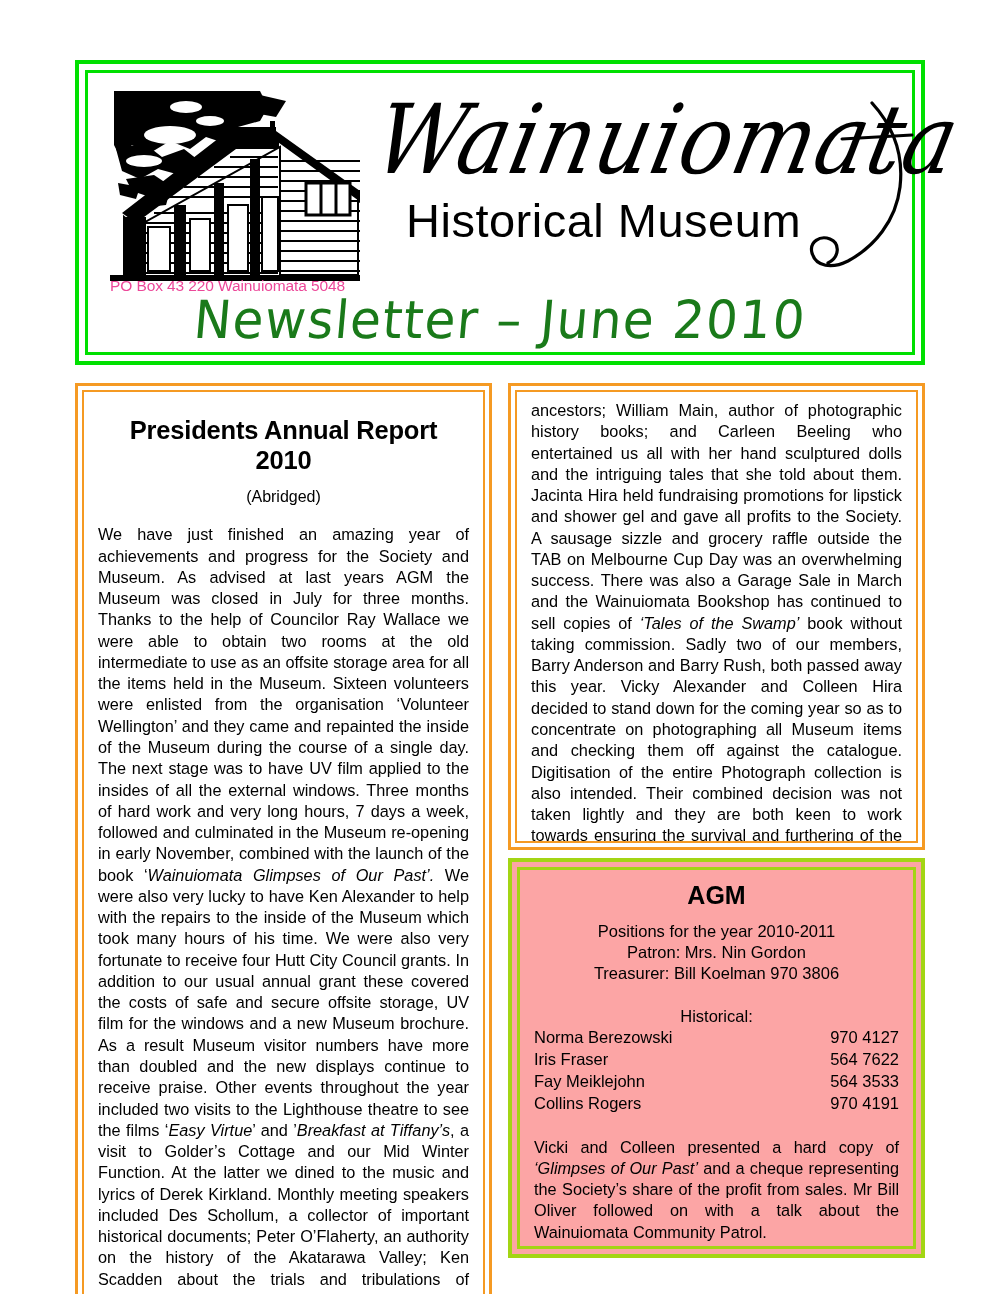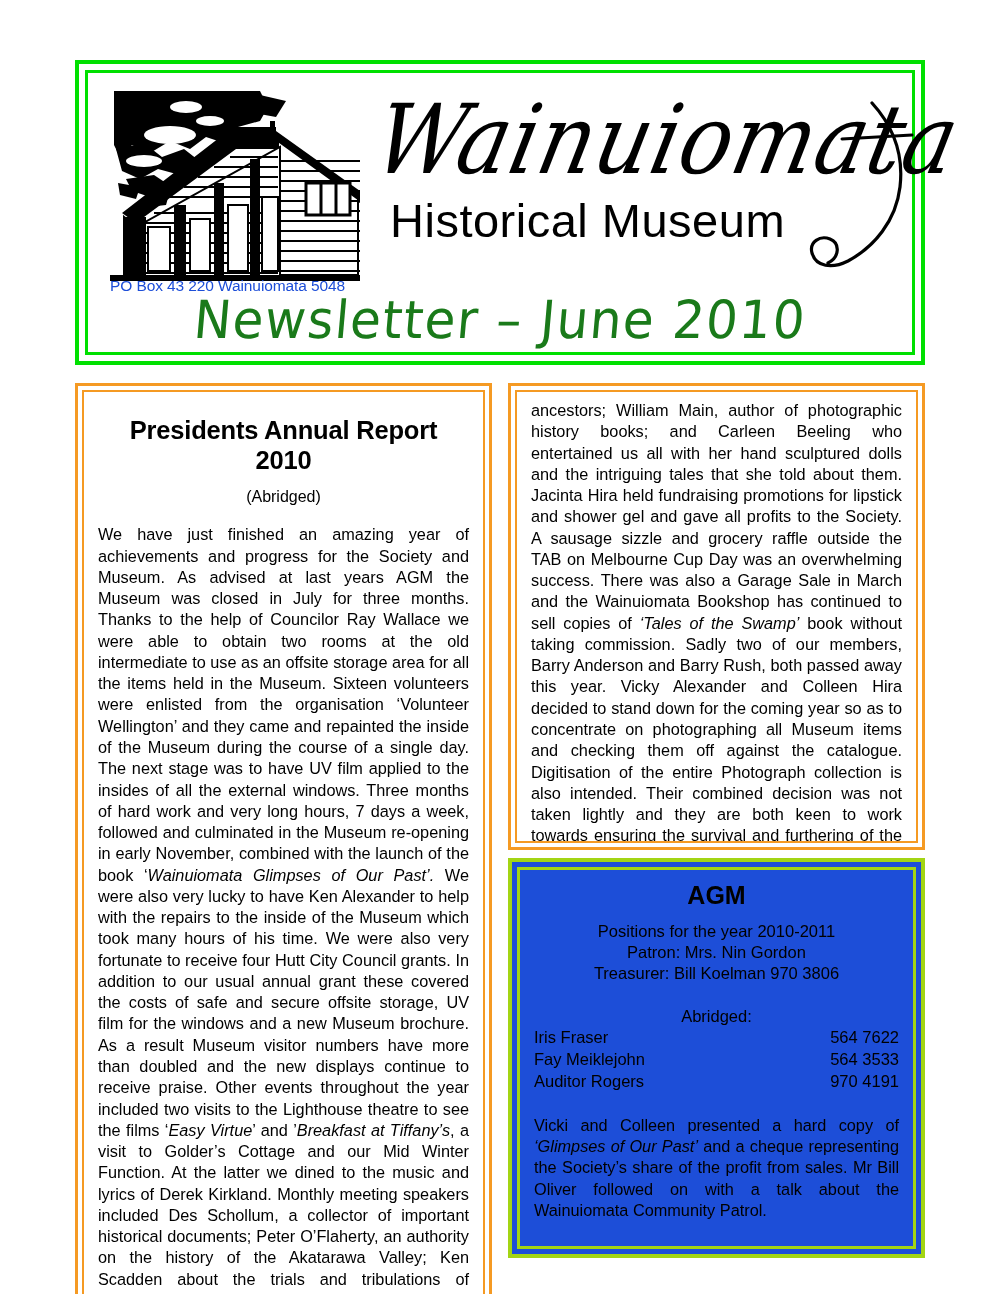--- a/index.html
+++ b/index.html
@@ -48,21 +48,21 @@
   }
   .logo-svg { display: block; }
 
   .po-box {
     position: absolute;
     left: 22px;
     top: 204px;
     font-size: 15.5px;
     letter-spacing: -0.1px;
     white-space: nowrap;
-    color: #1d4ed8;
+    color: #ec4899;
   }
 
   
   .wordmark {
     position: absolute;
     left: 290px;
     top: 16px;
     width: 530px;
     height: 190px;
   }
@@ -75,21 +75,21 @@
     font-size: 86px;
     font-weight: 400;
     letter-spacing: 1px;
     line-height: 1;
     transform: skewX(-12deg) scaleY(1.12);
     transform-origin: left top;
     white-space: nowrap;
   }
   .wordmark-sub {
     position: absolute;
-    left: 12px;
+    left: 28px;
     top: 108px;
     font-family: "Liberation Sans", sans-serif;
     font-size: 47px;
     font-weight: 300;
     letter-spacing: 0.5px;
     white-space: nowrap;
     line-height: 1;
   }
   .wordmark-swash {
     position: absolute;
@@ -163,21 +163,21 @@
   }
 
   .agm-box {
     position: absolute;
     left: 508px;
     top: 858px;
     width: 417px;
     height: 400px;
     border: 4px solid #a3d514;
     box-sizing: border-box;
-    background: #1d4ed8;
+    background: #fca5a5;
   }
   .agm-box-inner {
     position: absolute;
     left: 5px;
     top: 5px;
     right: 5px;
     bottom: 5px;
     border: 3px solid #a3d514;
     box-sizing: border-box;
     padding: 10px 14px 8px 14px;
@@ -371,33 +371,37 @@
   </div>
 </div>
 
 <div class="agm-box">
   <div class="agm-box-inner">
     <div class="agm-heading">AGM</div>
     <div class="agm-line first">Positions for the year 2010-2011</div>
     <div class="agm-line">Patron: Mrs. Nin Gordon</div>
     <div class="agm-line">Treasurer: Bill Koelman 970 3806</div>
 
-    <div class="committee-label">Abridged:</div>
+    <div class="committee-label">Historical:</div>
     <table class="committee-table">
       <tbody>
+          <tr>
+            <td class="name">Norma Berezowski</td>
+            <td class="phone">970 4127</td>
+          </tr>
           <tr>
             <td class="name">Iris Fraser</td>
             <td class="phone">564 7622</td>
           </tr>
           <tr>
             <td class="name">Fay Meiklejohn</td>
             <td class="phone">564 3533</td>
           </tr>
           <tr>
-            <td class="name">Auditor Rogers</td>
+            <td class="name">Collins Rogers</td>
             <td class="phone">970 4191</td>
           </tr>
         </tbody>
     </table>
 
     <p class="agm-para">Vicki and Colleen presented a hard copy of <i>‘Glimpses of Our Past’</i> and a cheque representing the Society’s share of the profit from sales. Mr Bill Oliver followed on with a talk about the Wainuiomata Community Patrol.</p>
   </div>
 </div>
 
 </body></html>

